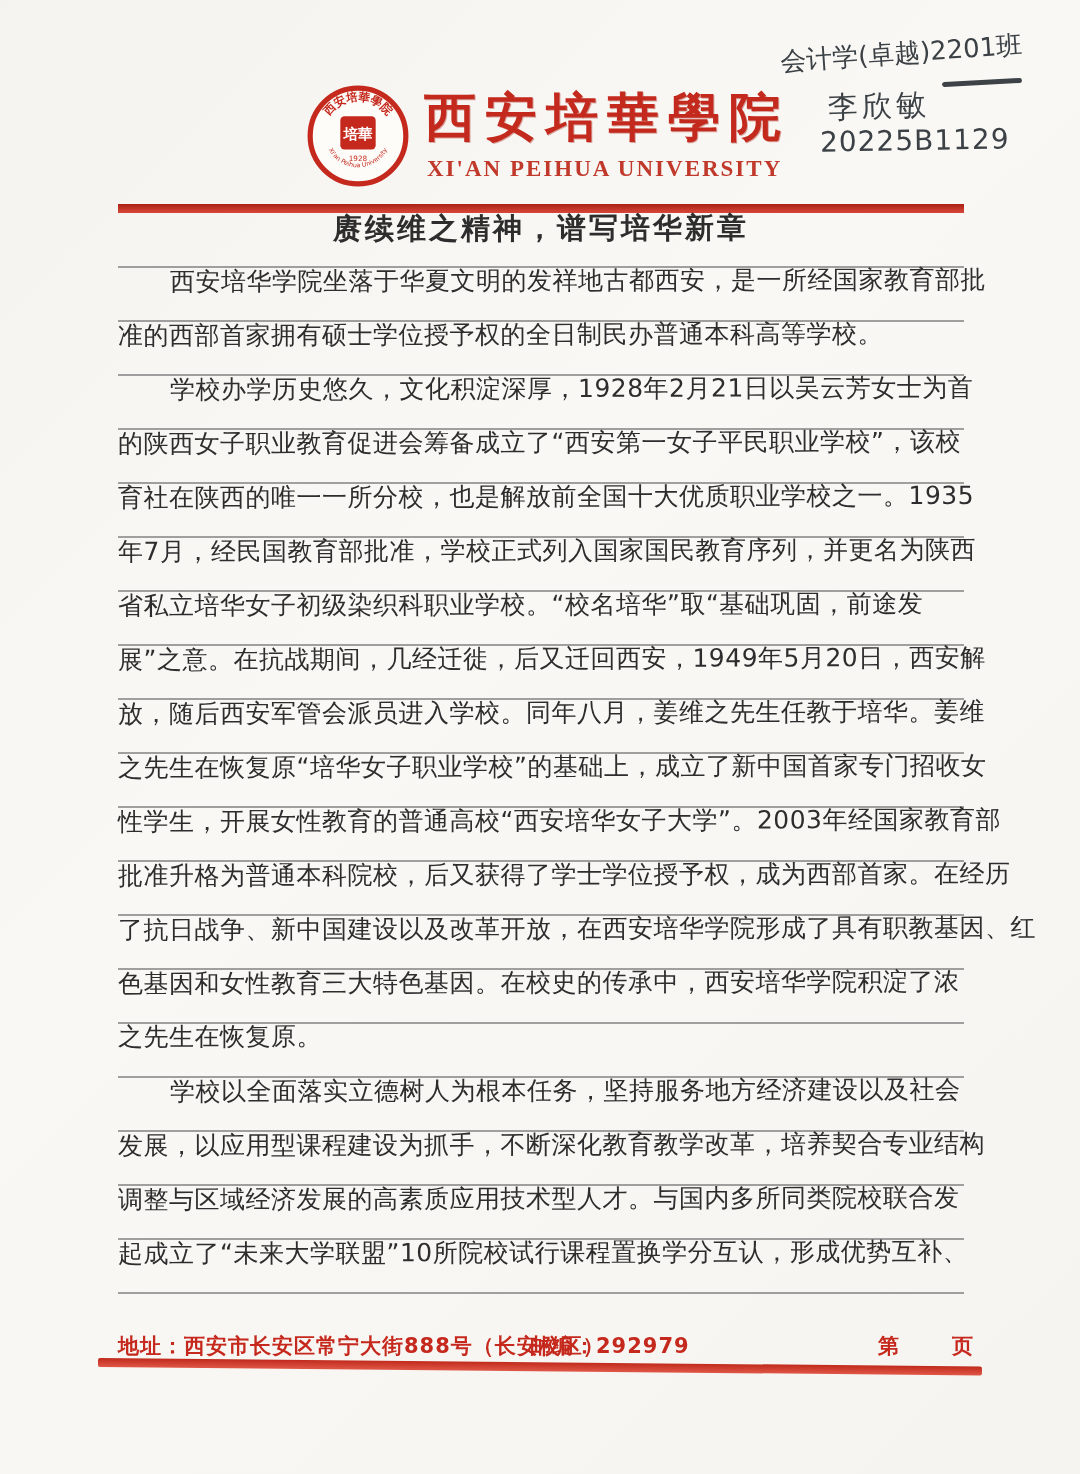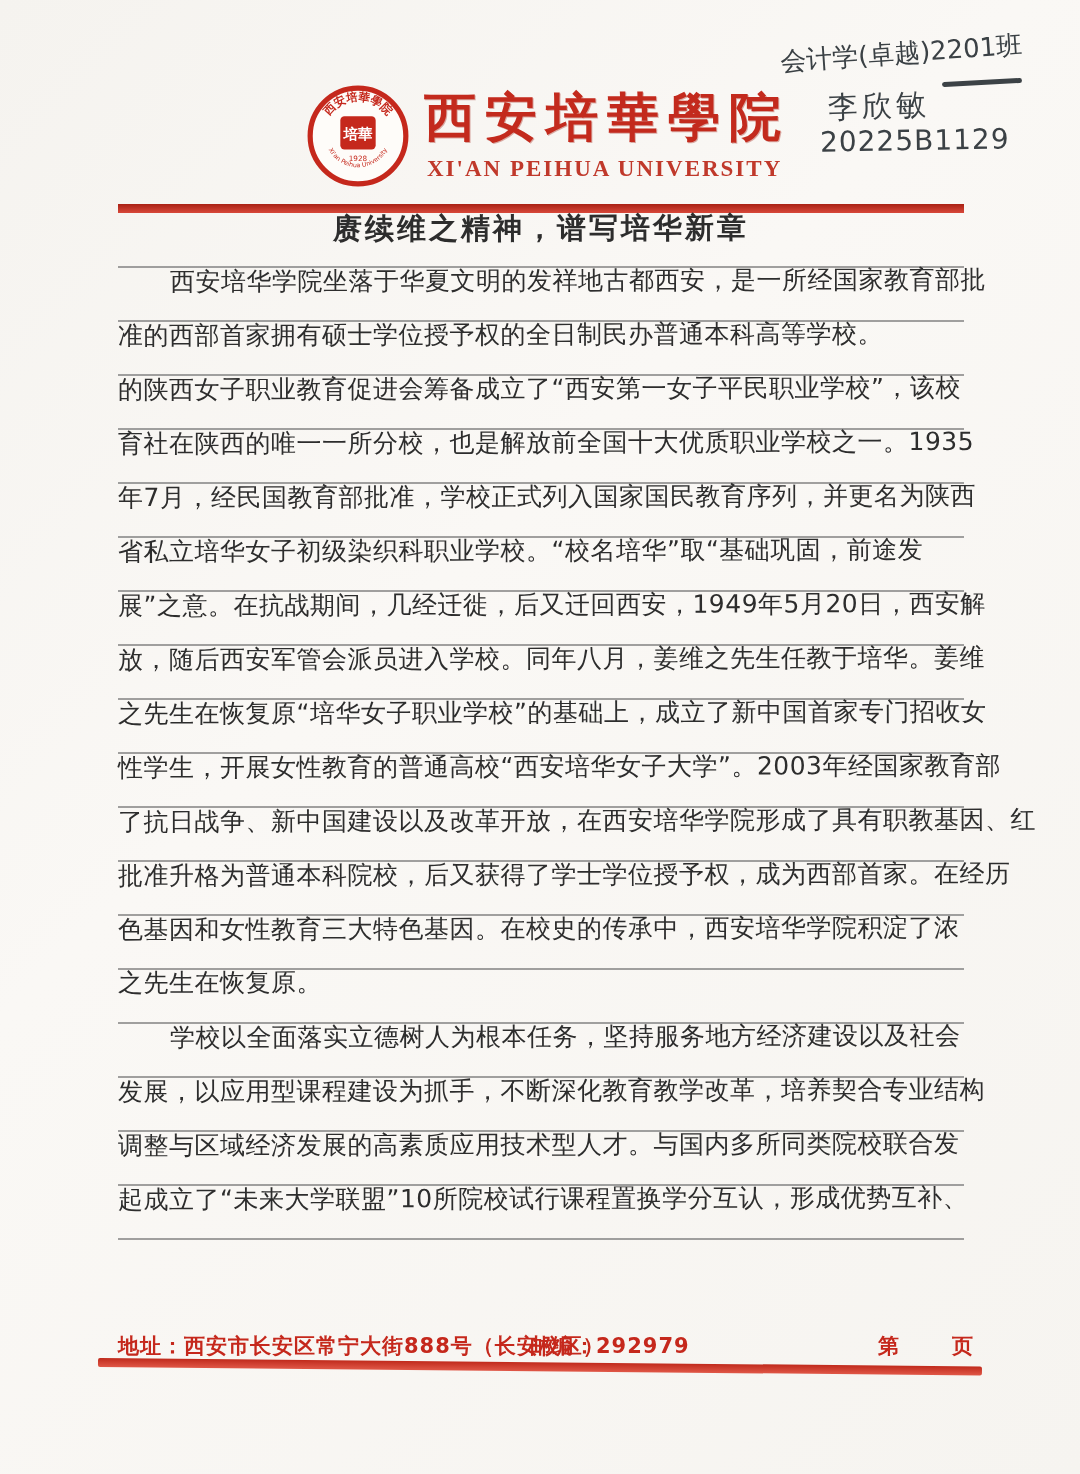--- a/index.html
+++ b/index.html
@@ -96,20 +96,23 @@
   <div class="essay">
     <div class="row title-row">
         <span class="txt">赓续维之精神，谱写培华新章</span>
       </div>
     <div class="row indent">
         <span class="txt">西安培华学院坐落于华夏文明的发祥地古都西安，是一所经国家教育部批</span>
       </div>
     <div class="row">
         <span class="txt">准的西部首家拥有硕士学位授予权的全日制民办普通本科高等学校。</span>
       </div>
+    <div class="row indent">
+        <span class="txt">学校办学历史悠久，文化积淀深厚，1928年2月21日以吴云芳女士为首</span>
+      </div>
     <div class="row">
         <span class="txt">的陕西女子职业教育促进会筹备成立了“西安第一女子平民职业学校”，该校</span>
       </div>
     <div class="row">
         <span class="txt">育社在陕西的唯一一所分校，也是解放前全国十大优质职业学校之一。1935</span>
       </div>
     <div class="row">
         <span class="txt">年7月，经民国教育部批准，学校正式列入国家国民教育序列，并更名为陕西</span>
       </div>
     <div class="row">
@@ -121,24 +124,24 @@
     <div class="row">
         <span class="txt">放，随后西安军管会派员进入学校。同年八月，姜维之先生任教于培华。姜维</span>
       </div>
     <div class="row">
         <span class="txt">之先生在恢复原“培华女子职业学校”的基础上，成立了新中国首家专门招收女</span>
       </div>
     <div class="row">
         <span class="txt">性学生，开展女性教育的普通高校“西安培华女子大学”。2003年经国家教育部</span>
       </div>
     <div class="row">
-        <span class="txt">了抗日战争、新中国建设以及改革开放，在西安培华学院形成了具有职教基因、红</span>
+        <span class="txt">批准升格为普通本科院校，后又获得了学士学位授予权，成为西部首家。在经历</span>
       </div>
     <div class="row">
-        <span class="txt">批准升格为普通本科院校，后又获得了学士学位授予权，成为西部首家。在经历</span>
+        <span class="txt">了抗日战争、新中国建设以及改革开放，在西安培华学院形成了具有职教基因、红</span>
       </div>
     <div class="row">
         <span class="txt">色基因和女性教育三大特色基因。在校史的传承中，西安培华学院积淀了浓</span>
       </div>
     <div class="row">
         <span class="txt">之先生在恢复原。</span>
       </div>
     <div class="row indent">
         <span class="txt">学校以全面落实立德树人为根本任务，坚持服务地方经济建设以及社会</span>
       </div>

